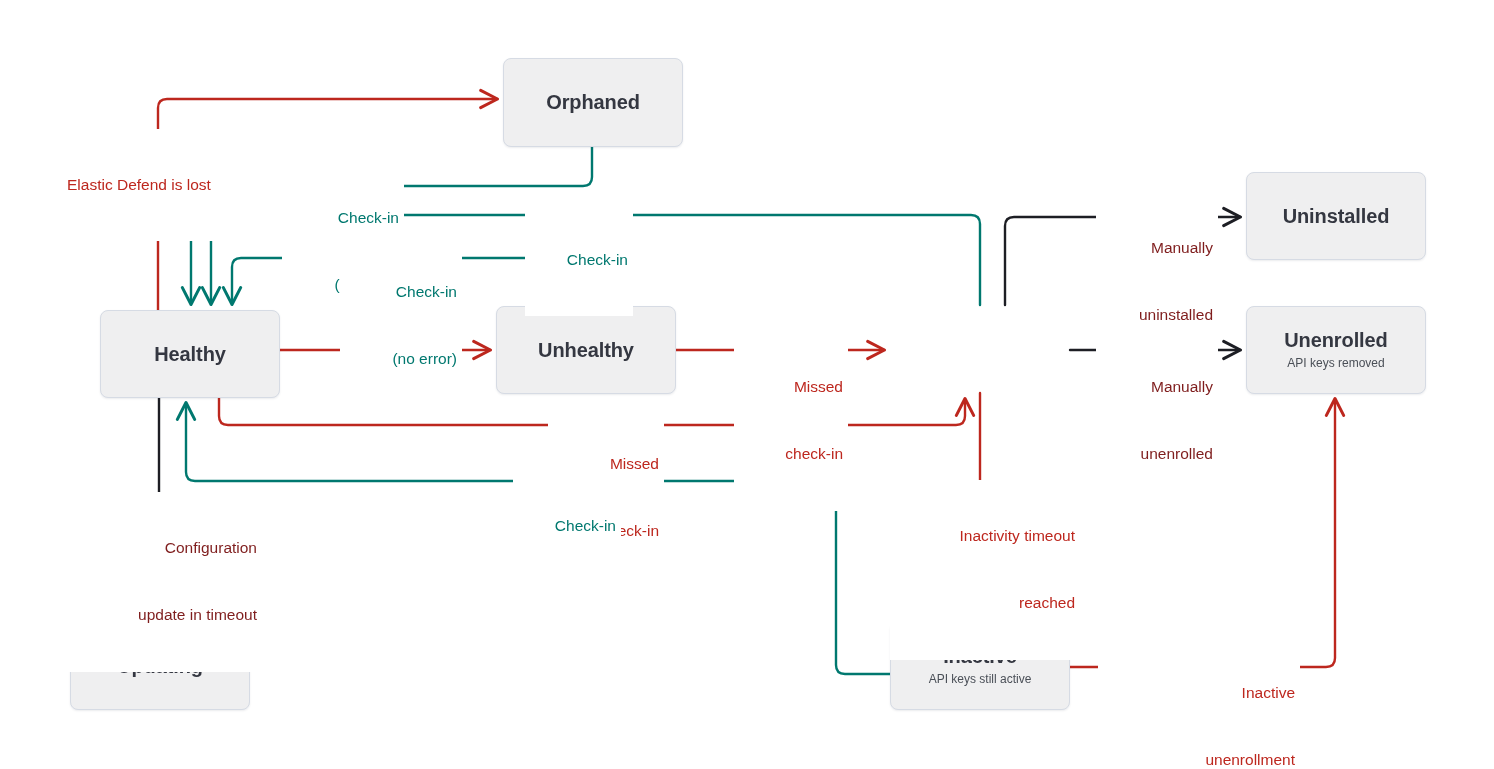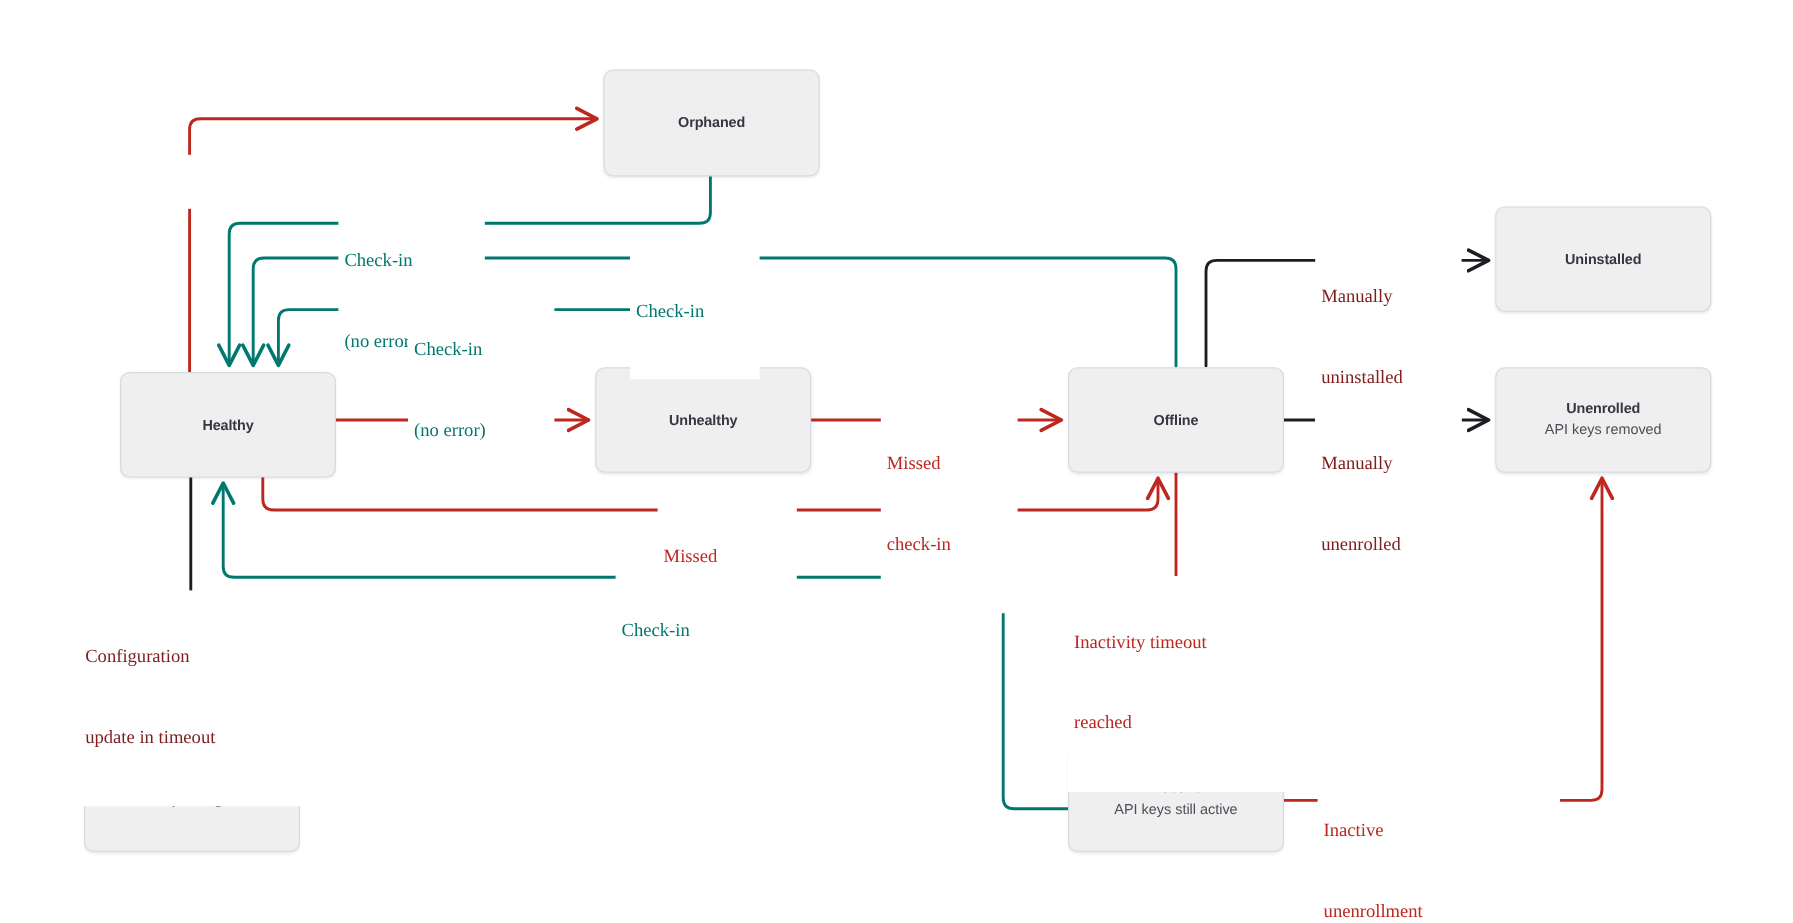--- a/index.html
+++ b/index.html
@@ -18,21 +18,21 @@
     border:1px solid #D6DBE4;
     border-radius:8px;
     box-sizing:border-box;
     display:flex;
     flex-direction:column;
     align-items:center;
     justify-content:center;
     box-shadow:0 1px 2px rgba(60,70,90,0.10);
   }
   .node .title{
-    font-size:12px;
+    font-size:20px;
     font-weight:bold;
     color:#343741;
     line-height:1.25;
     letter-spacing:-0.1px;
   }
   .node .sub{
     font-size:12px;
     font-weight:normal;
     color:#4A4F57;
     line-height:1.3;
@@ -43,21 +43,21 @@
     position:absolute;
     font-size:15.5px;
     line-height:1.45;
     white-space:pre;
     background:#ffffff;
     padding:0 5px;
   }
   .lbl.red{color:#BD271E;}
   .lbl.teal{color:#00786F;}
   .lbl.dark{color:#7f1d1d;}
-  .lbl.c{text-align:left;font-family:Liberation Serif, serif;}
+  .lbl.c{text-align:right;}
   .lbl.l{text-align:left;}
 </style>
 </head>
 <body>
 
 <div id="stage">
 
   <svg id="wires" viewBox="0 0 1494 769">
     <defs>
       <marker id="ar-red" markerWidth="9" markerHeight="9" refX="7.4" refY="4.5" orient="auto" markerUnits="strokeWidth">
@@ -106,43 +106,41 @@
   </div>
 
   <div class="node" style="left:100px;top:310px;width:180px;height:88px;">
     <div class="title">Healthy</div>
   </div>
 
   <div class="node" style="left:496px;top:306px;width:180px;height:88px;">
     <div class="title">Unhealthy</div>
   </div>
 
-  <div class="node" style="left:890px;top:306px;width:180px;height:88px;">
-    <div class="title">Offline</div>
-  </div>
 
   <div class="node" style="left:1246px;top:172px;width:180px;height:88px;">
     <div class="title">Uninstalled</div>
   </div>
 
   <div class="node" style="left:1246px;top:306px;width:180px;height:88px;">
     <div class="title">Unenrolled</div>
     <div class="sub">API keys removed</div>
   </div>
 
   <div class="node" style="left:70px;top:622px;width:180px;height:88px;">
     <div class="title">Updating</div>
   </div>
 
   <div class="node" style="left:890px;top:622px;width:180px;height:88px;">
     <div class="title">Inactive</div>
     <div class="sub">API keys still active</div>
   </div>
 
   <div class="lbl red l" style="left:62px;top:129px;width:240px;">
+    <div>Elastic Defend is lost</div>
   </div>
 
   <div class="lbl teal c" style="left:282px;top:162px;width:112px;">
     <div>Check-in</div>
     <div>(no error)</div>
   </div>
 
   <div class="lbl teal c" style="left:525px;top:204px;width:98px;">
     <div>Check-in</div>
   </div>

